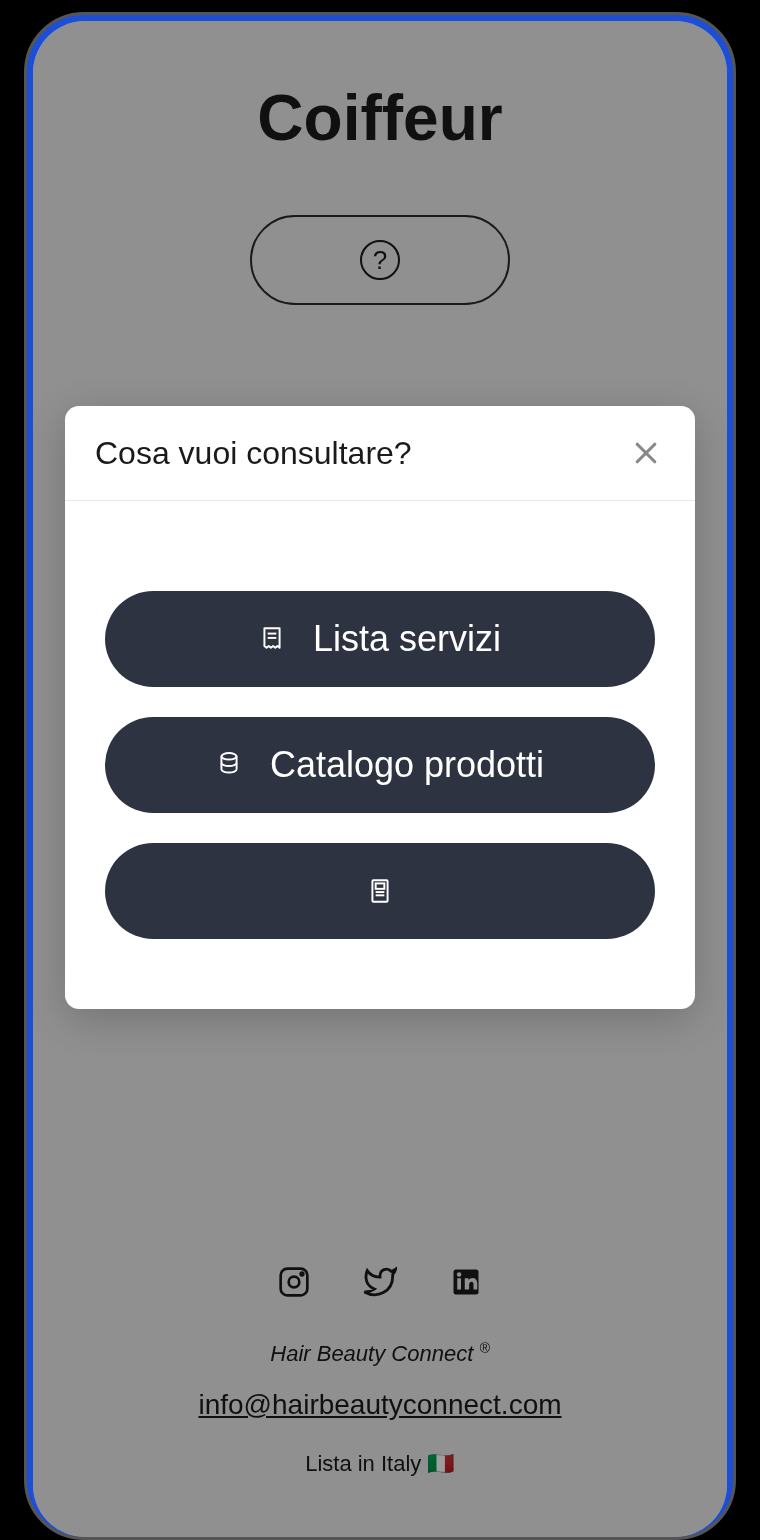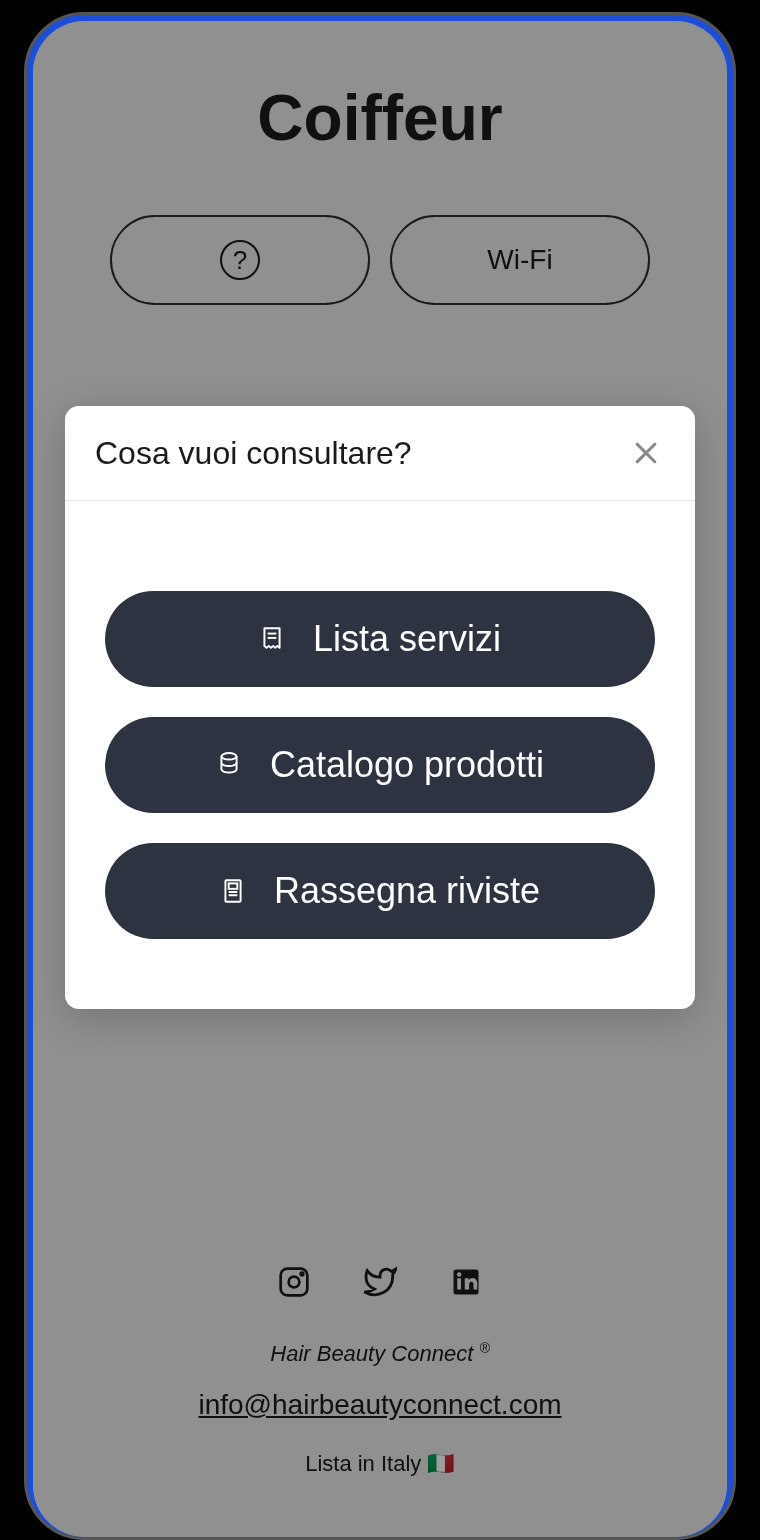--- a/index.html
+++ b/index.html
@@ -182,23 +182,20 @@
 <div class="device-frame">
   <div class="screen">
     <div class="content">
 
       <h1 class="app-title">Coiffeur</h1>
 
       <div class="top-buttons">
         <button class="pill-outline">
           <span class="help-circle">?</span>
         </button>
-        <button class="pill-outline">
-          <span>Wi-Fi</span>
-        </button>
       </div>
 
       <div class="spacer"></div>
 
       <div class="footer">
         <div class="social-row">
           <a class="social-icon">
             <svg width="32" height="32" viewBox="0 0 24 24" fill="none" stroke="#1a1a1a" stroke-width="2">
               <rect x="2" y="2" width="20" height="20" rx="5"></rect>
               <circle cx="12" cy="12" r="4"></circle>
@@ -266,21 +263,20 @@
 
           <button class="option-btn">
             <span class="option-icon">
               <svg width="22" height="26" viewBox="0 0 20 24" fill="none" stroke="#fff" stroke-width="1.8">
                 <rect x="3" y="2" width="14" height="20" rx="1"></rect>
                 <rect x="6" y="5" width="8" height="5"></rect>
                 <line x1="6" y1="13" x2="14" y2="13"></line>
                 <line x1="6" y1="16" x2="14" y2="16"></line>
               </svg>
             </span>
-            <span>Rassegna riviste</span>
           </button>
 
         </div>
       </div>
     </div>
 
   </div>
 </div>
 
 </body></html>

